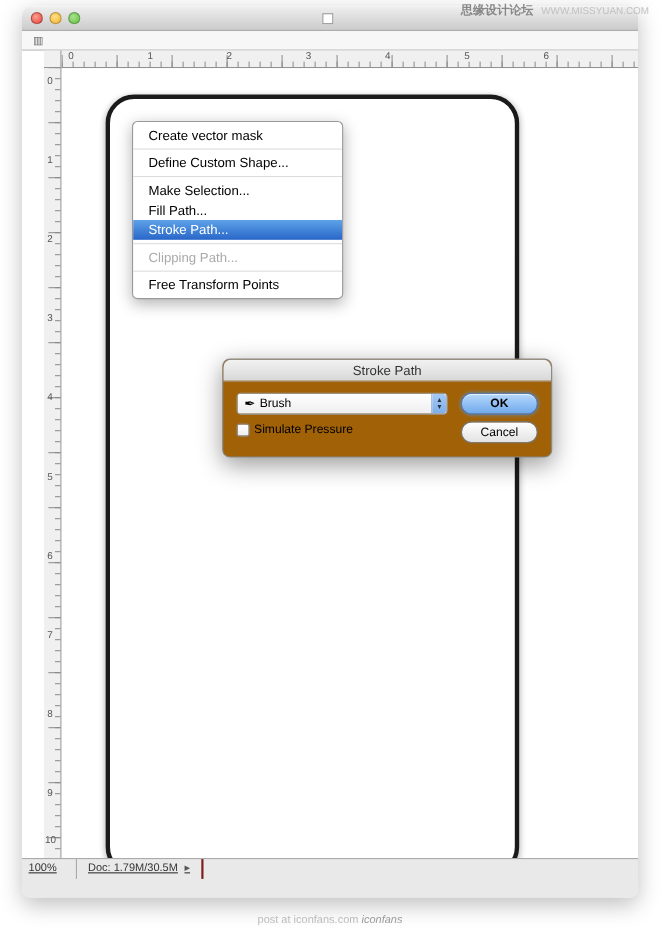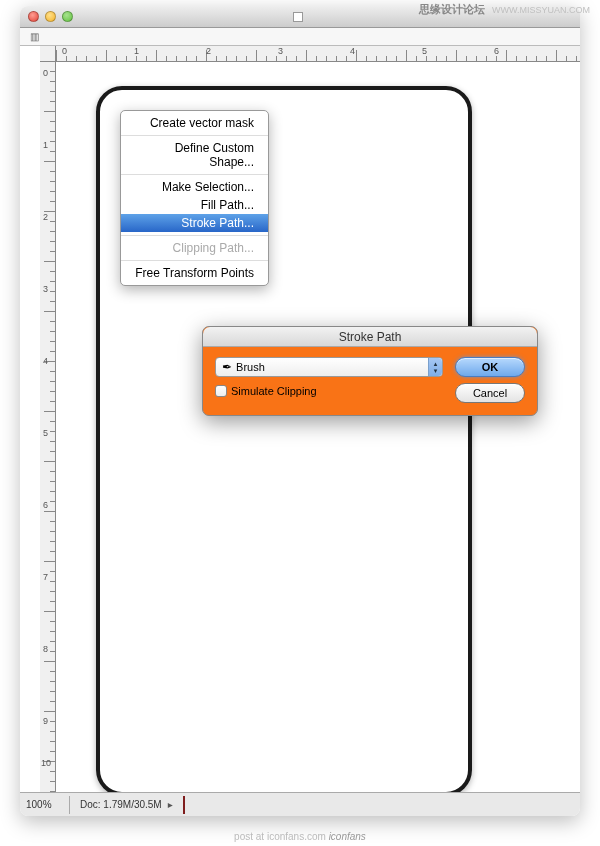--- a/index.html
+++ b/index.html
@@ -32,44 +32,44 @@
     .ruler-v { position: absolute; left: 20px; top: 56px; bottom: 18px; width: 16px; background: #f0f0f0; border-right: 1px solid #888; }
     .ruler-v::before { content:""; position:absolute; inset:0; background: repeating-linear-gradient(0deg,#888 0,#888 1px,transparent 1px,transparent 10px), repeating-linear-gradient(0deg,#888 0,#888 1px,transparent 1px,transparent 50px); background-size: 6px 10px, 12px 50px; background-position: 10px 0, 4px 0; background-repeat: repeat-y, repeat-y; }
     .ruler-num-v { position:absolute; left:1px; font-size:9px; color:#555; width:9px; text-align:center; }
     
     .corner-box { position:absolute; left:20px; top:40px; width:16px; height:16px; background:#f0f0f0; border-right:1px solid #888; border-bottom:1px solid #888; }
     
     .canvas { position: absolute; left: 36px; right: 0; top: 56px; bottom: 18px; background: #fff; }
     
     .phone-frame { position: absolute; left: 40px; top: 24px; width: 376px; height: 710px; border-radius: 26px; border: 4px solid #1a1a1a; box-shadow: 0 2px 6px rgba(0,0,0,0.3), inset 0 0 0 2px rgba(255,255,255,0.2); }
     
-    .context-menu { position: absolute; left: 100px; top: 104px; width: 149px; background: #fff; border: 1px solid #999; border-radius: 5px; box-shadow: 0 4px 14px rgba(0,0,0,0.3); overflow:hidden; padding:3px 0; z-index:10;text-align:right; }
+    .context-menu { position: absolute; left: 100px; top: 104px; width: 192px; background: #fff; border: 1px solid #999; border-radius: 5px; box-shadow: 0 4px 14px rgba(0,0,0,0.3); overflow:hidden; padding:3px 0; z-index:10; }
     .menu-item { font-size: 12px; padding: 2px 14px; color: #000; }
     .menu-item.disabled { color: #aaa; }
     .menu-item.highlighted { background: linear-gradient(#5ea2e8, #2866c8); color: #fff; }
     .menu-sep { border-top: 1px solid #ddd; margin: 3px 0; }
     
-    .dialog { position: absolute; left: 182px; top: 320px; width: 336px; background: #f97316; border: 1px solid #888; border-radius: 7px; box-shadow: 0 6px 22px rgba(0,0,0,0.4); z-index:20; }
+    .dialog { position: absolute; left: 182px; top: 320px; width: 300px; background: #a16207; border: 1px solid #888; border-radius: 7px; box-shadow: 0 6px 22px rgba(0,0,0,0.4); z-index:20; }
     .dialog-title { height: 20px; text-align: center; font-size: 12px; color: #333; background: linear-gradient(#f2f2f2,#d8d8d8); border-radius: 7px 7px 0 0; border-bottom:1px solid #aaa; line-height:20px; }
     .dialog-body { padding: 10px 12px 12px; display: flex; gap: 12px; }
     .dialog-left { flex: 1; }
     .dropdown { height: 20px; background: linear-gradient(#fff,#eee); border: 1px solid #999; border-radius: 4px; display: flex; align-items: center; padding: 0 6px; position:relative; }
     .dropdown .brush-icon { font-size:12px; margin-right:4px; }
     .dropdown-label { font-size: 11px; flex:1; }
     .dropdown-stepper { width: 14px; height: 18px; background: linear-gradient(#a7c8f4,#7eaee8); border-left:1px solid #7aa0cc; margin-right:-6px; border-radius: 0 4px 4px 0; display:flex; flex-direction:column; align-items:center; justify-content:center; }
     .dropdown-stepper::before { content:"▴"; font-size:7px; line-height:7px; color:#234; }
     .dropdown-stepper::after { content:"▾"; font-size:7px; line-height:7px; color:#234; }
     .checkbox-row { display:flex; align-items:center; margin-top:8px; gap:4px; }
     .checkbox { width:12px; height:12px; border:1px solid #888; border-radius:3px; background:linear-gradient(#fff,#eee); }
     .checkbox-label { font-size:11px; }
     .dialog-btns { display:flex; flex-direction:column; gap:6px; width:70px; }
     .btn { height: 20px; border: 1px solid #777; background: linear-gradient(#fefefe,#e3e3e3); border-radius:10px; font-size:11px; text-align:center; line-height:18px; box-shadow: 0 1px 0 rgba(255,255,255,0.6) inset; }
     .btn.default { background: linear-gradient(#b7d9fd,#6fa9ec); border-color:#4a7cbf; color:#000; box-shadow: 0 0 4px rgba(90,150,230,0.8), 0 1px 0 rgba(255,255,255,0.6) inset; font-weight: bold; }
     
-    .statusbar { position:absolute; left:0; right:0; bottom:0; height:24px; background:#e9e9e9; border-top:1px solid #aaa; display:flex; align-items:center; font-size:10px; color:#333; }
+    .statusbar { position:absolute; left:0; right:0; bottom:0; height:36px; background:#e9e9e9; border-top:1px solid #aaa; display:flex; align-items:flex-start; font-size:10px; color:#333;text-decoration:underline; }
     .statusbar .zoom { width:50px; padding-left:6px; border-right:1px solid #aaa; line-height:18px; }
     .statusbar .doc-size { padding:0 10px; border-right:2px solid #7f1d1d; display:flex; align-items:center; gap:6px; line-height:18px; }
     .statusbar .arrow { font-size:10px; color:#555; }
     
     .footer { position:absolute; left:0; right:0; bottom:4px; text-align:center; font-size:10px; color:#bbb; }
     .footer em { font-style: italic; color:#999; }
   </style>
 </head>
 <body>
 
@@ -140,21 +140,21 @@
       <div class="dialog-title">Stroke Path</div>
       <div class="dialog-body">
         <div class="dialog-left">
           <div class="dropdown">
             <span class="brush-icon">✒</span>
             <span class="dropdown-label">Brush</span>
             <span class="dropdown-stepper"></span>
           </div>
           <div class="checkbox-row">
             <span class="checkbox"></span>
-            <span class="checkbox-label">Simulate Clipping</span>
+            <span class="checkbox-label">Simulate Pressure</span>
           </div>
         </div>
         <div class="dialog-btns">
           <div class="btn default">OK</div>
           <div class="btn">Cancel</div>
         </div>
       </div>
     </div>
 
     <div class="statusbar">

